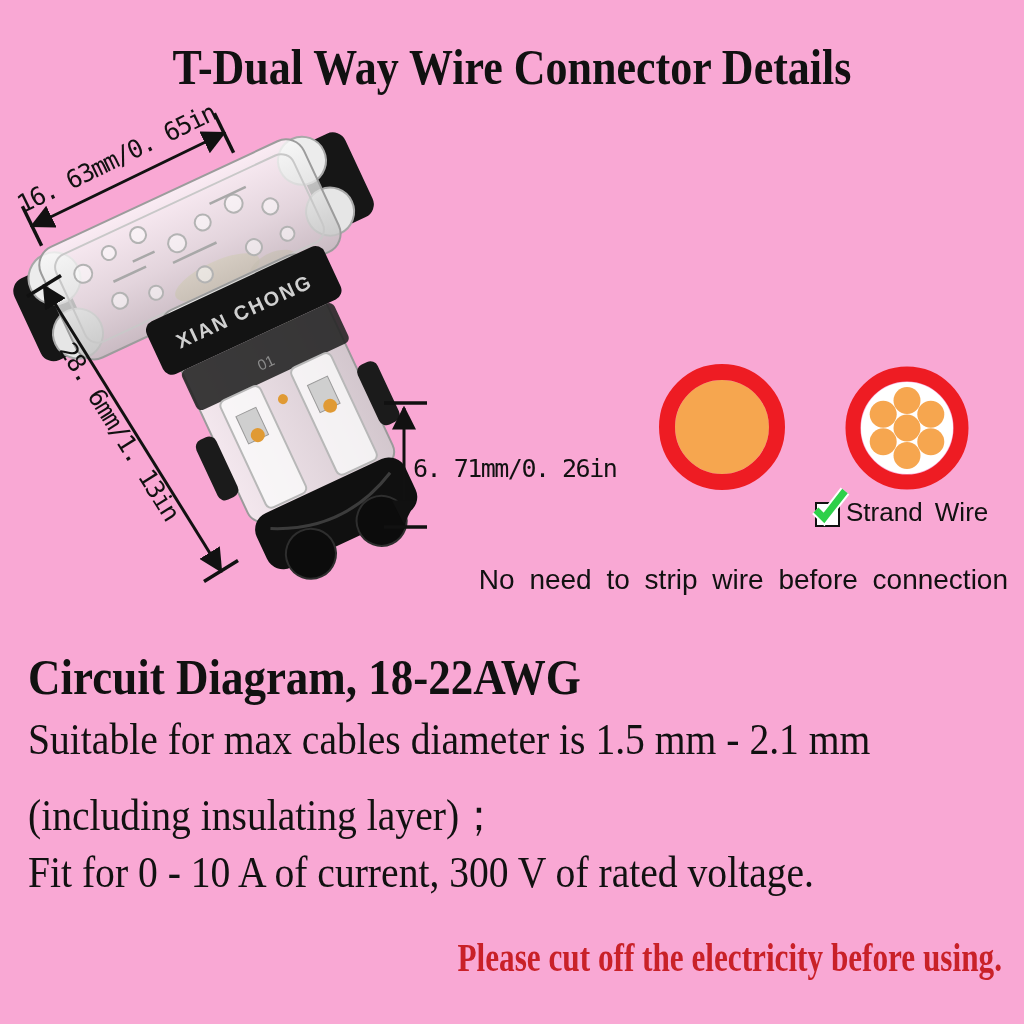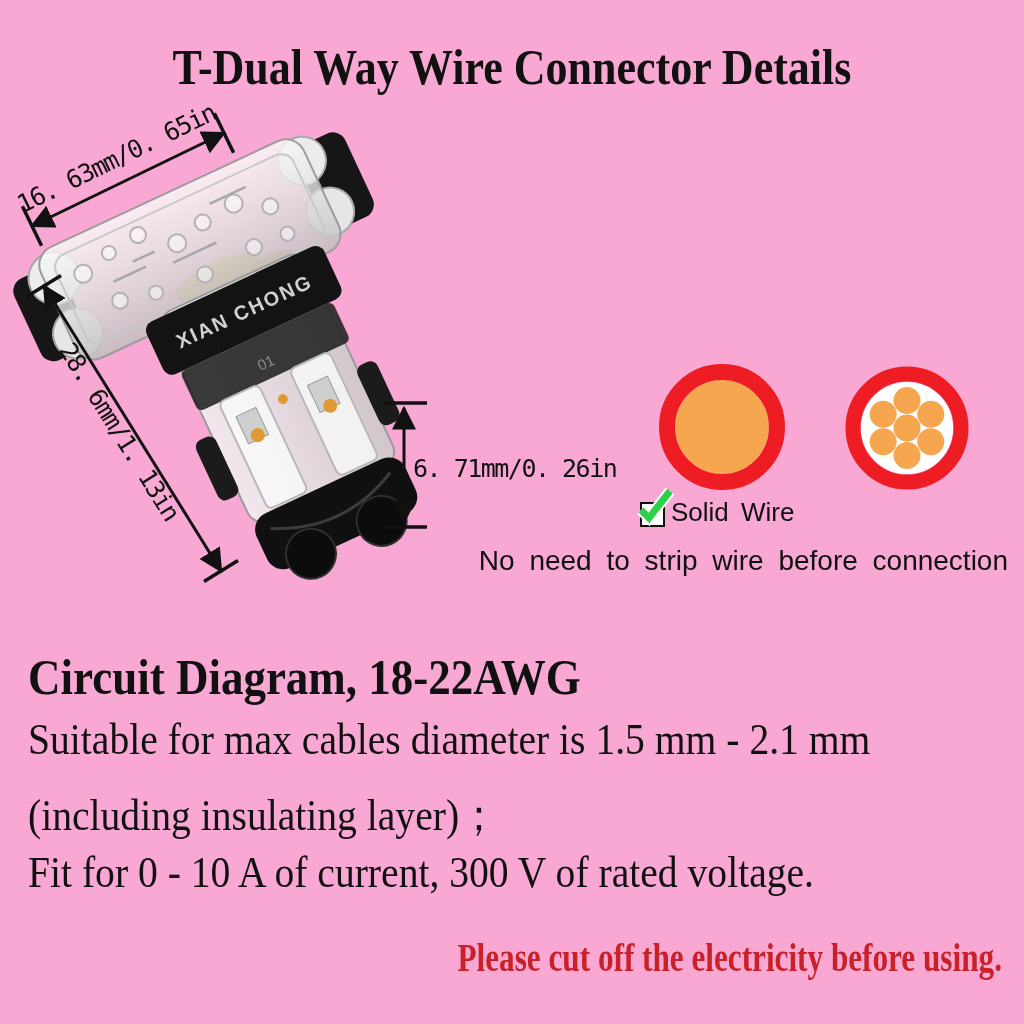--- a/index.html
+++ b/index.html
@@ -9,21 +9,21 @@
   .title{left:0;right:0;top:38px;text-align:center;font-weight:bold;font-size:50px;
          transform:scaleX(.88);transform-origin:center;white-space:nowrap;}
   .sans{font-family:"Liberation Sans", sans-serif;}
   .wwt-heading{left:655px;top:322px;width:320px;text-align:center;font-size:31px;word-spacing:6px;white-space:nowrap;}
   .check-item{height:42px;}
   .check-item .cbox{position:absolute;left:2px;top:14px;width:21px;height:21px;border:2.5px solid #111;background:#fff;}
   .check-item svg.check{position:absolute;left:-3px;top:-3px;width:40px;height:40px;overflow:visible;}
   .check-item .clabel{position:absolute;left:33px;top:9px;font-size:26px;word-spacing:5px;white-space:nowrap;}
   #check-solid{left:638px;top:488px;width:170px;}
   #check-strand{left:813px;top:488px;width:190px;}
-  .no-strip{right:16px;top:545px;font-size:28px;word-spacing:7px;white-space:nowrap;}
+  .no-strip{right:16px;top:564px;font-size:28px;word-spacing:7px;white-space:nowrap;}
   .sec-heading{left:28px;top:648px;font-size:50px;font-weight:bold;transform:scaleX(.9);transform-origin:left;white-space:nowrap;}
   .body-line{left:28px;font-size:44px;transform:scaleX(.9);transform-origin:left;white-space:nowrap;}
   #line-diam{top:714px;}
   #line-insul{top:786px;}
   #line-rating{top:847px;}
   .warning{right:22px;top:934px;font-size:40px;font-weight:bold;color:#c92128;
            transform:scaleX(.78);transform-origin:right;white-space:nowrap;}
   .dim-label{font-family:"DejaVu Sans Mono", monospace;font-size:25px;letter-spacing:-1.5px;fill:#111;}
   svg{display:block;}
 </style>
@@ -151,27 +151,27 @@
         <circle cx="290.8" cy="62.2" r="13.5" fill="#f6a64f"></circle>
         <circle cx="290.8" cy="89.8" r="13.5" fill="#f6a64f"></circle>
         <circle cx="267" cy="103.5" r="13.5" fill="#f6a64f"></circle>
         <circle cx="243.2" cy="89.8" r="13.5" fill="#f6a64f"></circle>
         <circle cx="243.2" cy="62.2" r="13.5" fill="#f6a64f"></circle>
         <circle cx="267" cy="76" r="13.5" fill="#f6a64f"></circle>
       </g>
     </g>
   </svg>
 
-  <div class="abs sans check-item" id="check-solid">
+  <div class="abs sans check-item" id="check-strand">
     <span class="cbox"></span>
     <svg class="check" viewBox="0 0 40 40">
       <polyline points="6,25 14,33 35,6" fill="none" stroke="#ffffff" stroke-width="11"></polyline>
       <polyline points="6,25 14,33 35,6" fill="none" stroke-width="7" stroke="#2ed04a"></polyline>
     </svg>
-    <span class="clabel">Solid Wire</span>
+    <span class="clabel">Strand Wire</span>
   </div>
 
   <div class="abs sans no-strip">No need to strip wire before connection</div>
 
   <div class="abs sec-heading">Circuit Diagram, 18-22AWG</div>
   <div class="abs body-line" id="line-diam">Suitable for max cables diameter is 1.5 mm - 2.1 mm</div>
   <div class="abs body-line" id="line-insul">(including insulating layer)；</div>
   <div class="abs body-line" id="line-rating">Fit for 0 - 10 A of current, 300 V of rated voltage.</div>
 
   <div class="abs warning">Please cut off the electricity before using.</div>

